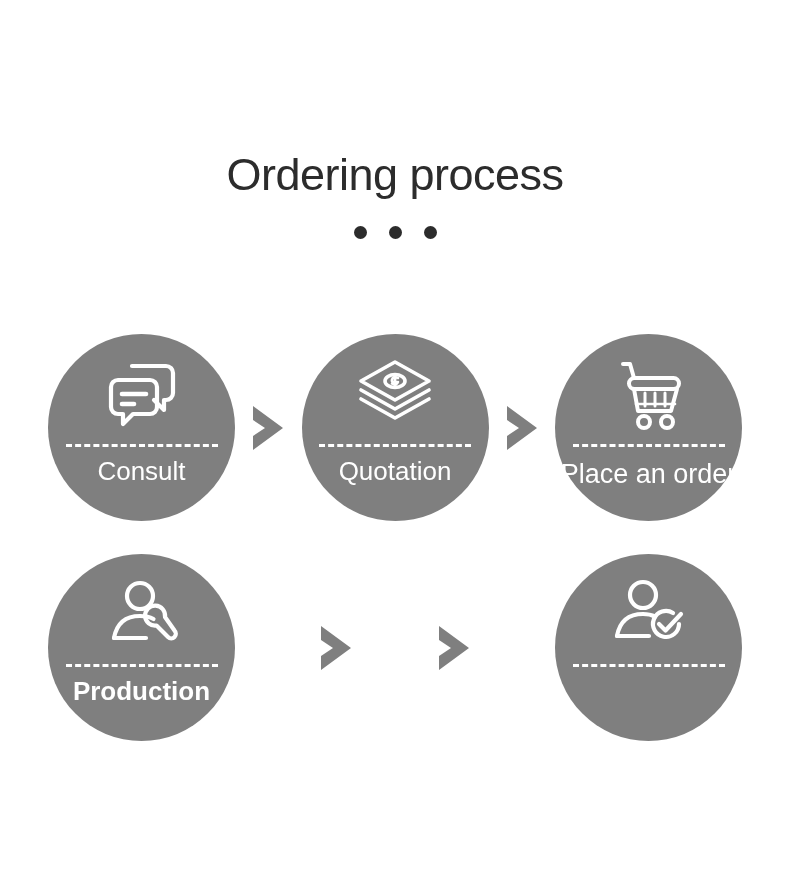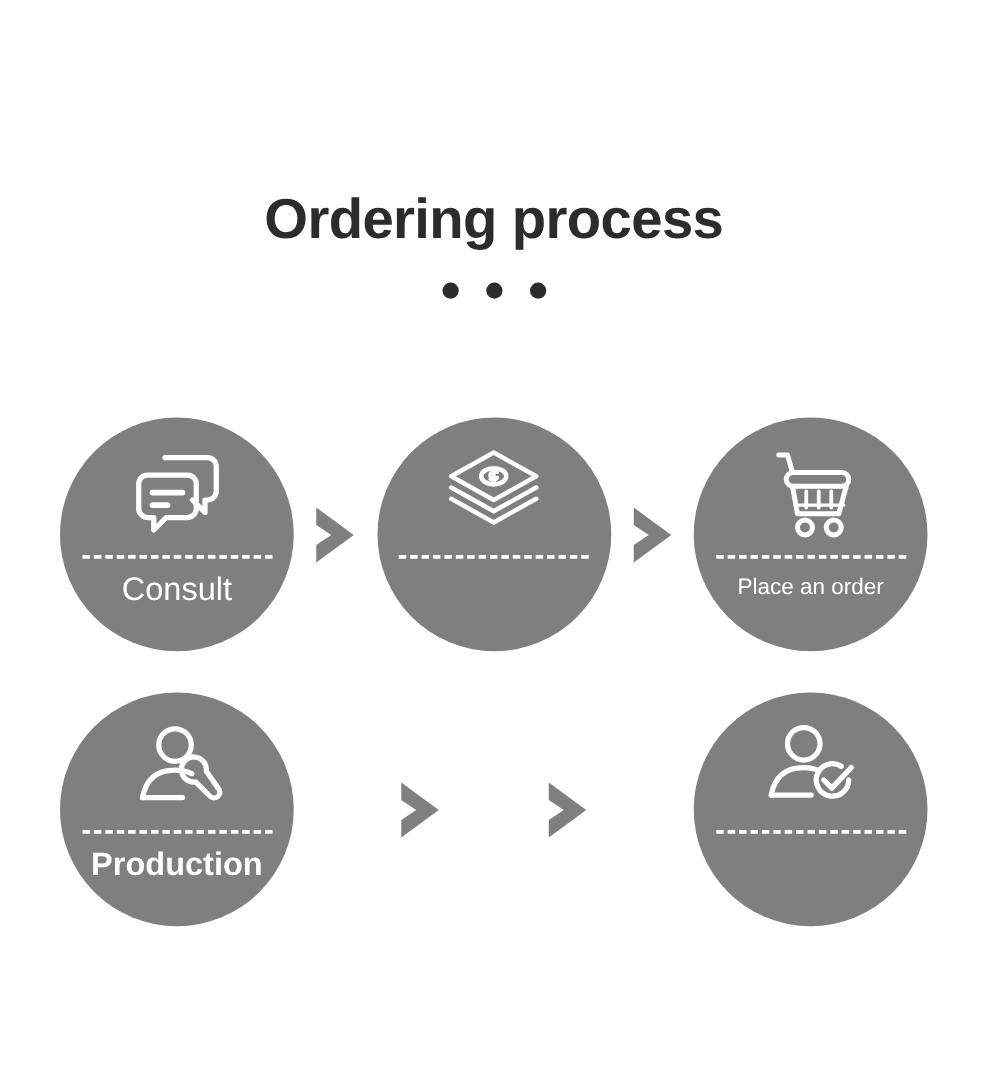--- a/index.html
+++ b/index.html
@@ -25,21 +25,21 @@
   
   .header {
     position: absolute;
     top: 150px;
     left: 0;
     width: 790px;
     text-align: center;
   }
   .page-title {
     font-size: 45px;
-    font-weight: bold;
+    font-weight: normal;
     color: #2c2c2c;
     letter-spacing: -0.5px;
     line-height: 1.1;
     margin: 0;
     font-family: "Liberation Sans", sans-serif;
   }
   .dots-row {
     margin-top: 26px;
     display: flex;
     justify-content: center;
@@ -107,21 +107,21 @@
 
   .step-label {
     margin-top: 10px;
     color: #ffffff;
     font-size: 26px;
     line-height: 1.1;
     white-space: nowrap;
     font-family: "Liberation Sans", sans-serif;
   }
   .step-label.small {
-    font-size: 18px;
+    font-size: 27px;
     margin-top: 13px;
   }
 
   
   .chevron {
     flex: 0 0 auto;
     width: 34px;
     height: 48px;
     display: block;
   }
@@ -173,20 +173,21 @@
           <svg viewBox="0 0 80 78" fill="none" stroke="#ffffff" stroke-width="3.6" stroke-linecap="round" stroke-linejoin="round">
             <path d="M40 6 L74 25 L40 44 L6 25 Z"></path>
             <ellipse cx="40" cy="25" rx="10" ry="6.5"></ellipse>
             <path d="M40 20.5 v9" stroke-width="3"></path>
             <path d="M43 22 q-5-2-6 1.5 t6 2.5 q-1 3.5-6 1.5" stroke-width="2.6"></path>
             <path d="M6 34 L40 53 L74 34"></path>
             <path d="M6 43 L40 62 L74 43"></path>
           </svg>
         </div>
         <div class="step-divider"></div>
+        <div class="step-label">Quotation</div>
       </div>
 
       <span class="chevron">
         <svg viewBox="0 0 34 48" fill="#7f7f7f">
           <path d="M2 2 L2 16 L14 24 L2 32 L2 46 L32 24 Z"></path>
         </svg>
       </span>
 
       <div class="step">
         <div class="step-icon">

